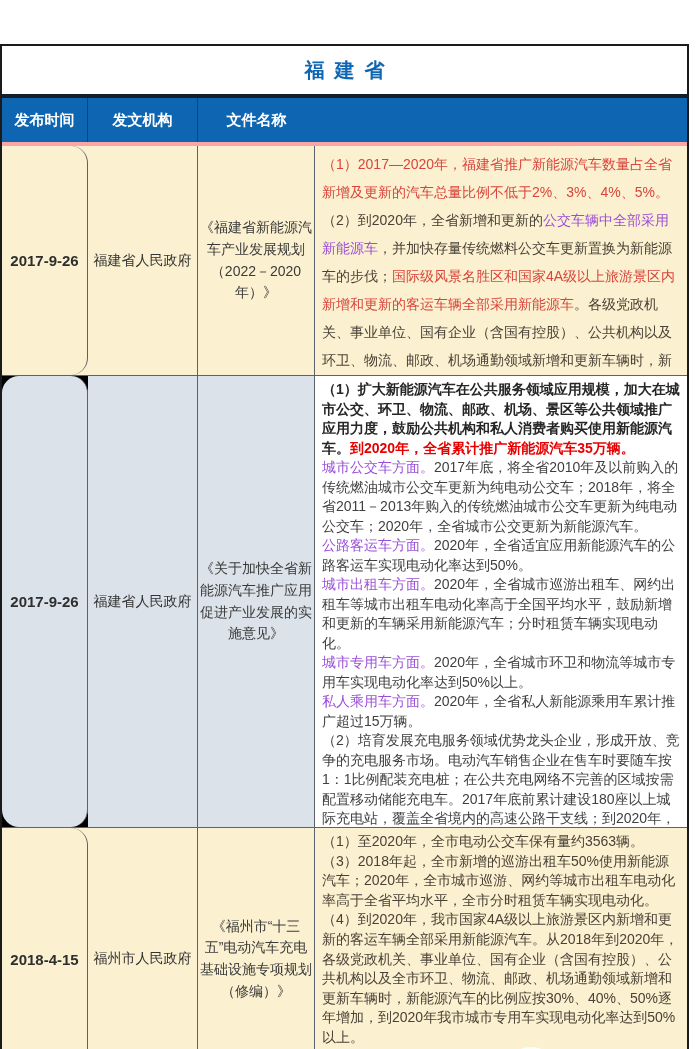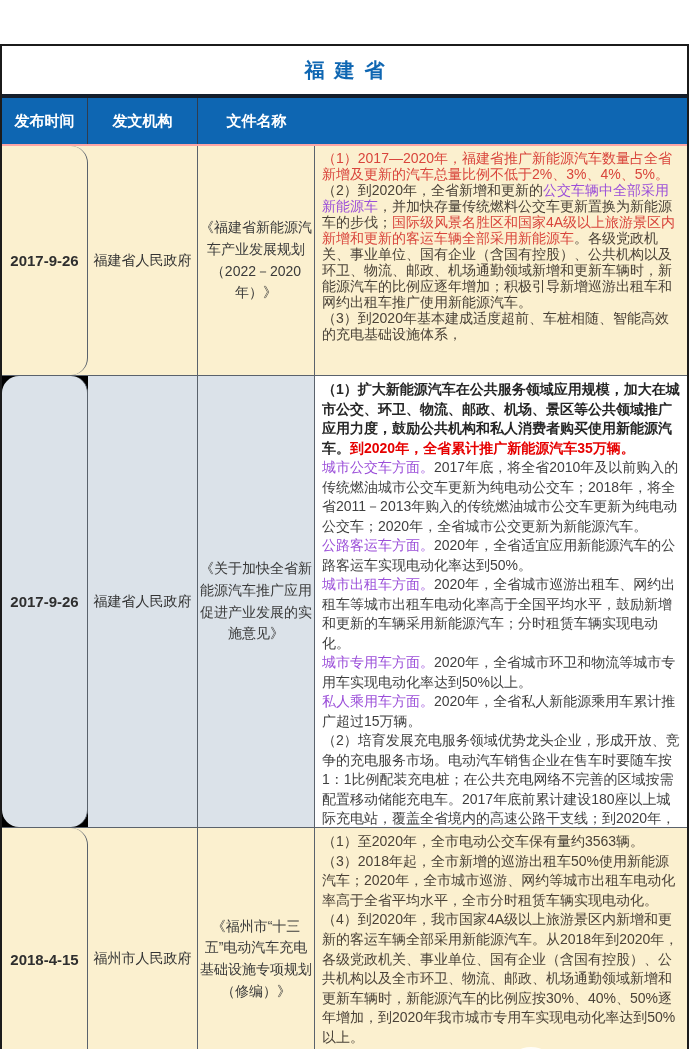--- a/index.html
+++ b/index.html
@@ -6,36 +6,36 @@
     --blue:#0e66b2; --cream:#fbf0cf; --grayblue:#dbe2e9;
     --red:#d9453c; --boldred:#e60000; --purple:#9b4fd9;
     --dark:#4a4238; --dark2:#3f3f3f; --bold:#262626;
     --border:#1b1b1b; --innerborder:#5a626c; --navy:#141e2b;
   }
   *{margin:0;padding:0;box-sizing:border-box;}
   body{background:#ffffff;font-family:"Liberation Sans","DejaVu Sans",sans-serif;}
   .page{position:relative;width:689px;height:1049px;background:#000000;border:2px solid var(--border);overflow:hidden;margin-top:44px;}
   .title-band{height:52px;background:#fff;border-bottom:4px solid var(--navy);display:flex;align-items:center;justify-content:center;}
   .title-band span{color:var(--blue);font-size:20px;font-weight:bold;letter-spacing:10px;text-indent:10px;}
-  .hrow{display:grid;grid-template-columns:86px 110px 117px 1fr;height:48px;background:var(--blue);border-bottom:2px solid #fca5a5;}
+  .hrow{display:grid;grid-template-columns:86px 110px 117px 1fr;height:48px;background:var(--blue);border-bottom:4px solid #fca5a5;}
   .hcell{display:flex;align-items:center;justify-content:center;color:#fff;font-weight:bold;font-size:15px;border-right:1px solid #2f3d4f;}
   .hcell:last-child{border-right:none;}
   .drow{display:grid;grid-template-columns:86px 110px 117px 1fr;border-bottom:1px solid var(--innerborder);}
   .drow:last-of-type{border-bottom:none;}
   .row-a{background:var(--cream);}
   .row-b .cell{background:var(--grayblue);}
   .row-b .c-content{background:#ffffff;}
   .row-c{background:var(--cream);}
   .cell{border-right:1px solid var(--innerborder);display:flex;align-items:center;justify-content:center;text-align:center;overflow:hidden;}
   .c-content{border-right:none;display:block;text-align:left;padding:4px 6px 0 7px;font-size:14px;}
   .c-date{font-size:15px;font-weight:bold;color:#2e2e2e;border-radius:17px;}
   .c-agency{font-size:14px;color:#333;padding:0 4px;}
   .c-doc{font-size:14px;color:#3a3a3a;line-height:1.55;padding:0 2px;}
   .c-content p{margin:0;}
-  .r1 .c-content{line-height:16px;}
+  .r1 .c-content{line-height:28px;}
   .r2 .c-content{line-height:19.5px;}
   .r3 .c-content{line-height:19.6px;}
   .s-red{color:var(--red);}
   .s-boldred{color:var(--boldred);font-weight:bold;}
   .s-purple{color:var(--purple);}
   .s-dark{color:var(--dark);}
   .s-dark2{color:var(--dark2);}
   .s-bold{color:var(--bold);font-weight:bold;}
   .watermark{position:absolute;top:998px;right:6px;display:flex;align-items:center;gap:2px;pointer-events:none;}
   .watermark .wtext{color:rgba(140,146,152,0.85);font-size:21px;font-weight:bold;letter-spacing:1px;text-shadow:0 0 2px rgba(255,255,255,0.8);}

